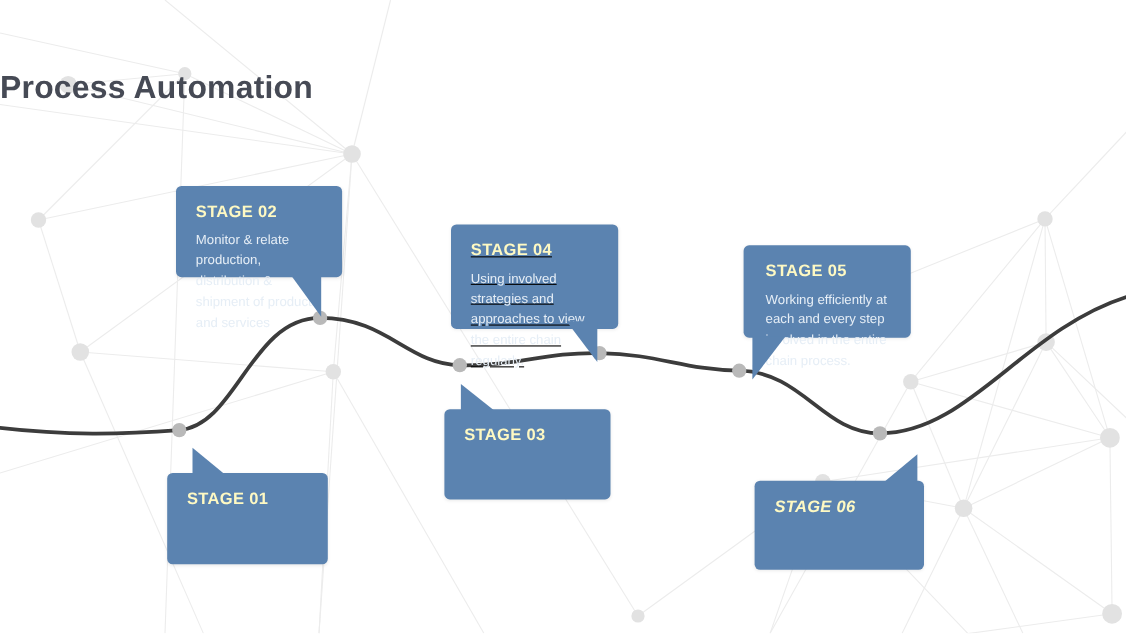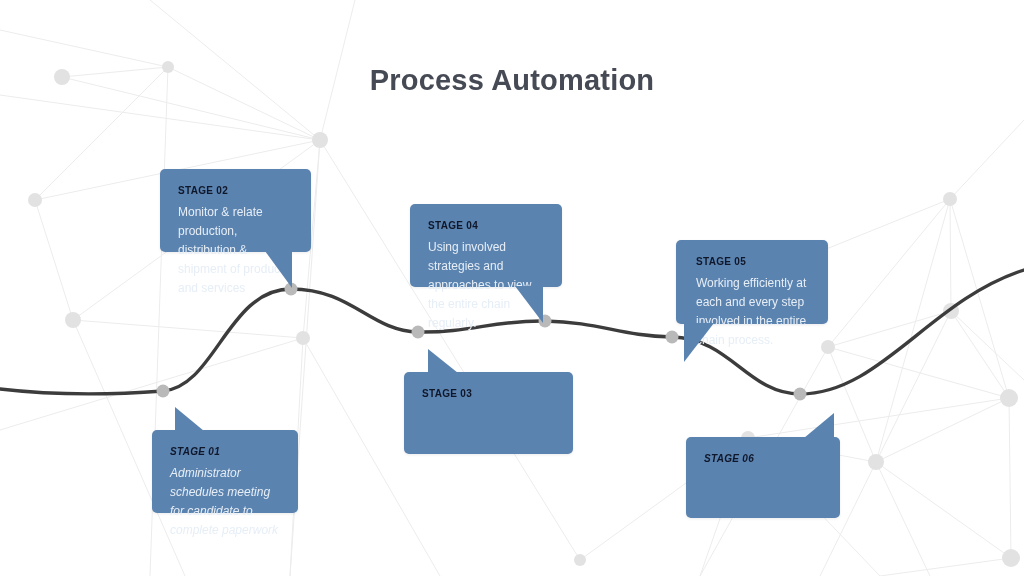--- a/index.html
+++ b/index.html
@@ -25,37 +25,36 @@
     position: absolute;
     left: 0; top: 0;
     width: 1024px;
     height: 576px;
   }
   #title {
     position: absolute;
     left: 0;
     top: 64px;
     width: 1024px;
-    text-align: center;
     font-size: 29px;
     font-weight: bold;
     letter-spacing: 0.2px;
     color: #464a55;
   }
   .card {
     position: absolute;
     box-sizing: border-box;
     background: #5b83b0;
     border-radius: 5px;
     padding: 16px 18px 14px 18px;
     box-shadow: 0 1px 3px rgba(0,0,0,0.08);
   }
   .card-title {
-    color: #0f172a;
-    font-size: 10px;
+    color: #fef9c3;
+    font-size: 15px;
     font-weight: bold;
     letter-spacing: 0.3px;
     margin: 0 0 7px 0;
     line-height: 1.1;
   }
   .card-body {
     color: #e6eef6;
     font-size: 12px;
     line-height: 1.58;
     margin: 0;
@@ -156,45 +155,44 @@
   <div id="title">Process Automation</div>
 
   <div class="card" style="left:160px; top:169px; width:151px; height:83px;">
     <svg class="tail" viewBox="0 0 151 83">
       <path d="M 105 82 L 132 119 L 132 82 Z" fill="#5b83b0"></path>
     </svg>
     <p class="card-title">STAGE 02</p>
     <p class="card-body">Monitor &amp; relate production, distribution &amp; shipment of products and services</p>
   </div>
 
-  <div class="card" style="left:410px; top:204px; width:152px; height:83px;">
+  <div class="card" style="left:410px; top:204px; width:152px; height:95px;text-decoration:underline;">
     <svg class="tail" viewBox="0 0 152 83">
       <path d="M 105 82 L 133 119 L 133 82 Z" fill="#5b83b0"></path>
     </svg>
     <p class="card-title">STAGE 04</p>
     <p class="card-body">Using involved strategies and approaches to view the entire chain regularly.</p>
   </div>
 
-  <div class="card" style="left:676px; top:240px; width:152px; height:84px;padding-left:20px;">
+  <div class="card" style="left:676px; top:223px; width:152px; height:84px;padding-left:20px;">
     <svg class="tail" viewBox="0 0 152 84">
       <path d="M 8 83 L 8 122 L 38 83 Z" fill="#5b83b0"></path>
     </svg>
     <p class="card-title">STAGE 05</p>
     <p class="card-body">Working efficiently at each and every step involved in the entire chain process.</p>
   </div>
 
-  <div class="card" style="left:152px; top:430px; width:146px; height:83px;font-style:italic;">
+  <div class="card" style="left:152px; top:430px; width:146px; height:83px;">
     <svg class="tail" viewBox="0 0 146 83">
       <path d="M 23 1 L 23 -23 L 52 1 Z" fill="#5b83b0"></path>
     </svg>
     <p class="card-title">STAGE 01</p>
-    <p class="card-body">Administrator schedules meeting for candidate to complete paperwork</p>
-  </div>
-
-  <div class="card" style="left:404px; top:372px; width:169px; height:82px;">
+  </div>
+
+  <div class="card" style="left:404px; top:372px; width:151px; height:82px;">
     <svg class="tail" viewBox="0 0 151 82">
       <path d="M 15 1 L 15 -23 L 45 1 Z" fill="#5b83b0"></path>
     </svg>
     <p class="card-title">STAGE 03</p>
   </div>
 
   <div class="card" style="left:686px; top:437px; width:154px; height:81px;font-style:italic;">
     <svg class="tail" viewBox="0 0 154 81">
       <path d="M 118 1 L 148 -24 L 148 1 Z" fill="#5b83b0"></path>
     </svg>

